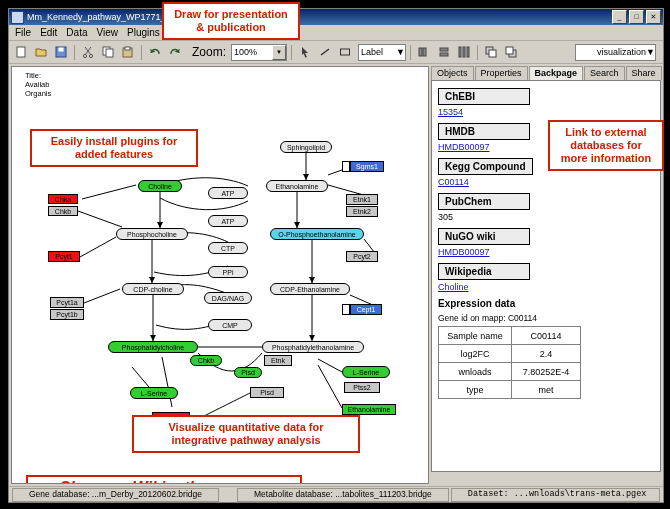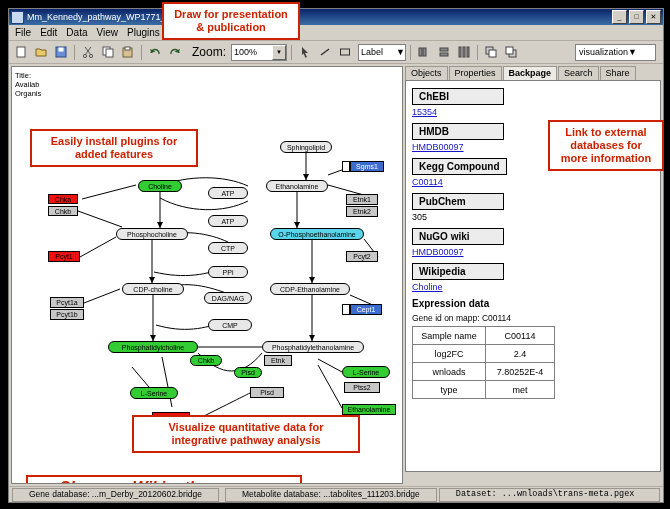--- a/index.html
+++ b/index.html
@@ -69,30 +69,30 @@
     display:flex;align-items:center;justify-content:center;font-size:6px;
   }
   .labelsel{
     width:44px;height:15px;background:#fff;border:1px solid #808080;
     font-size:9px;display:flex;align-items:center;padding-left:2px;
     justify-content:space-between;margin-left:2px;
   }
   .vissel{
     margin-left:auto;width:76px;height:15px;background:#fff;border:1px solid #808080;
     font-size:9px;display:flex;align-items:center;padding-left:3px;
-    justify-content:flex-start;margin-right:4px;
+    justify-content:flex-end;margin-right:4px;
   }
   
   .body{flex:1;display:flex;background:#d4d0c8;overflow:hidden;}
   .canvas-wrap{
     flex:1;position:relative;background:#fff;
     border:1px solid #808080;margin:2px;overflow:hidden;
   }
   .side{
-    width:256px;margin:2px 2px 14px 0;display:flex;flex-direction:column;
+    width:230px;margin:2px 2px 14px 0;display:flex;flex-direction:column;
     background:#d4d0c8;
   }
   .tabs{display:flex;height:14px;font-size:9px;align-items:flex-end;}
   .tab{
     padding:1px 5px;background:#d4d0c8;border:1px solid #9a968e;border-bottom:none;
     margin-right:1px;line-height:11px;
   }
   .tab.active{background:#eceae4;font-weight:bold;}
   .sidepanel{
     flex:1;background:#fff;border:1px solid #808080;overflow:hidden;
@@ -116,21 +116,21 @@
     height:15px;background:#d4d0c8;display:flex;align-items:center;
     font-size:8.5px;padding:0 3px;border-top:1px solid #b0aca4;
   }
   .statusbar .cell{
     border:1px solid #9a968e;height:12px;line-height:11px;padding:0 16px;
     background:#d4d0c8;white-space:nowrap;overflow:hidden;
   }
   .statusbar .cell.grow{flex:1;margin-left:2px;font-family:Liberation Mono, monospace;}
   
   .leftinfo{
-    position:absolute;left:3px;top:4px;font-size:7.5px;line-height:9px;color:#000;
+    position:absolute;left:13px;top:4px;font-size:7.5px;line-height:9px;color:#000;
   }
   
   .node{
     position:absolute;box-sizing:border-box;
     font-size:7px;text-align:center;color:#000;
     display:flex;align-items:center;justify-content:center;
     border:1px solid #000;white-space:nowrap;
   }
   .metab{border-radius:9px;background:#e8e8e8;}
   .gene{background:#c8c8c8;}
@@ -453,21 +453,21 @@
             <td class="v">met</td>
           </tr>
         </tbody>
           </table>
       </div>
     </div>
   </div>
 
   <div class="statusbar">
     <div class="cell">Gene database: ...m_Derby_20120602.bridge</div>
-    <div class="cell" style="margin-left:6px">Metabolite database: ...tabolites_111203.bridge</div>
+    <div class="cell" style="margin-left:18px">Metabolite database: ...tabolites_111203.bridge</div>
     <div class="cell grow">Dataset: ...wnloads\trans-meta.pgex</div>
   </div>
 </div>
 
 <div class="callout" style="left:162px;top:2px;width:138px;">
   <span style="white-space:pre-line">Draw for presentation
 &amp; publication</span>
 </div>
 <div class="callout" style="left:548px;top:120px;width:116px;">
   <span style="white-space:pre-line">Link  to external

